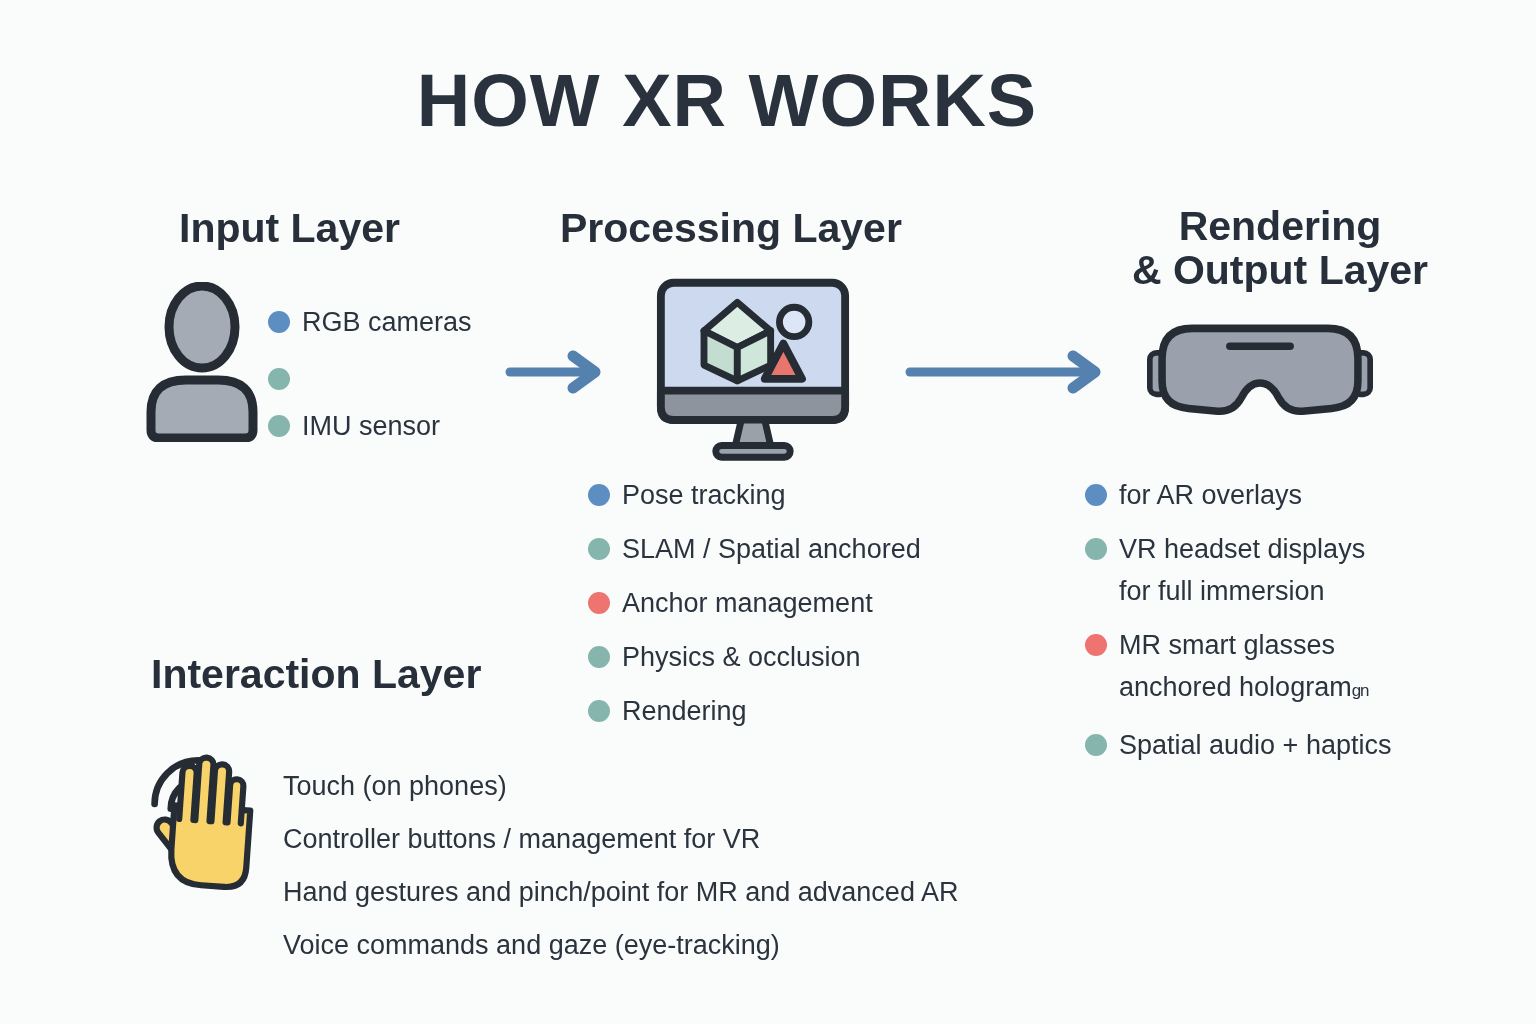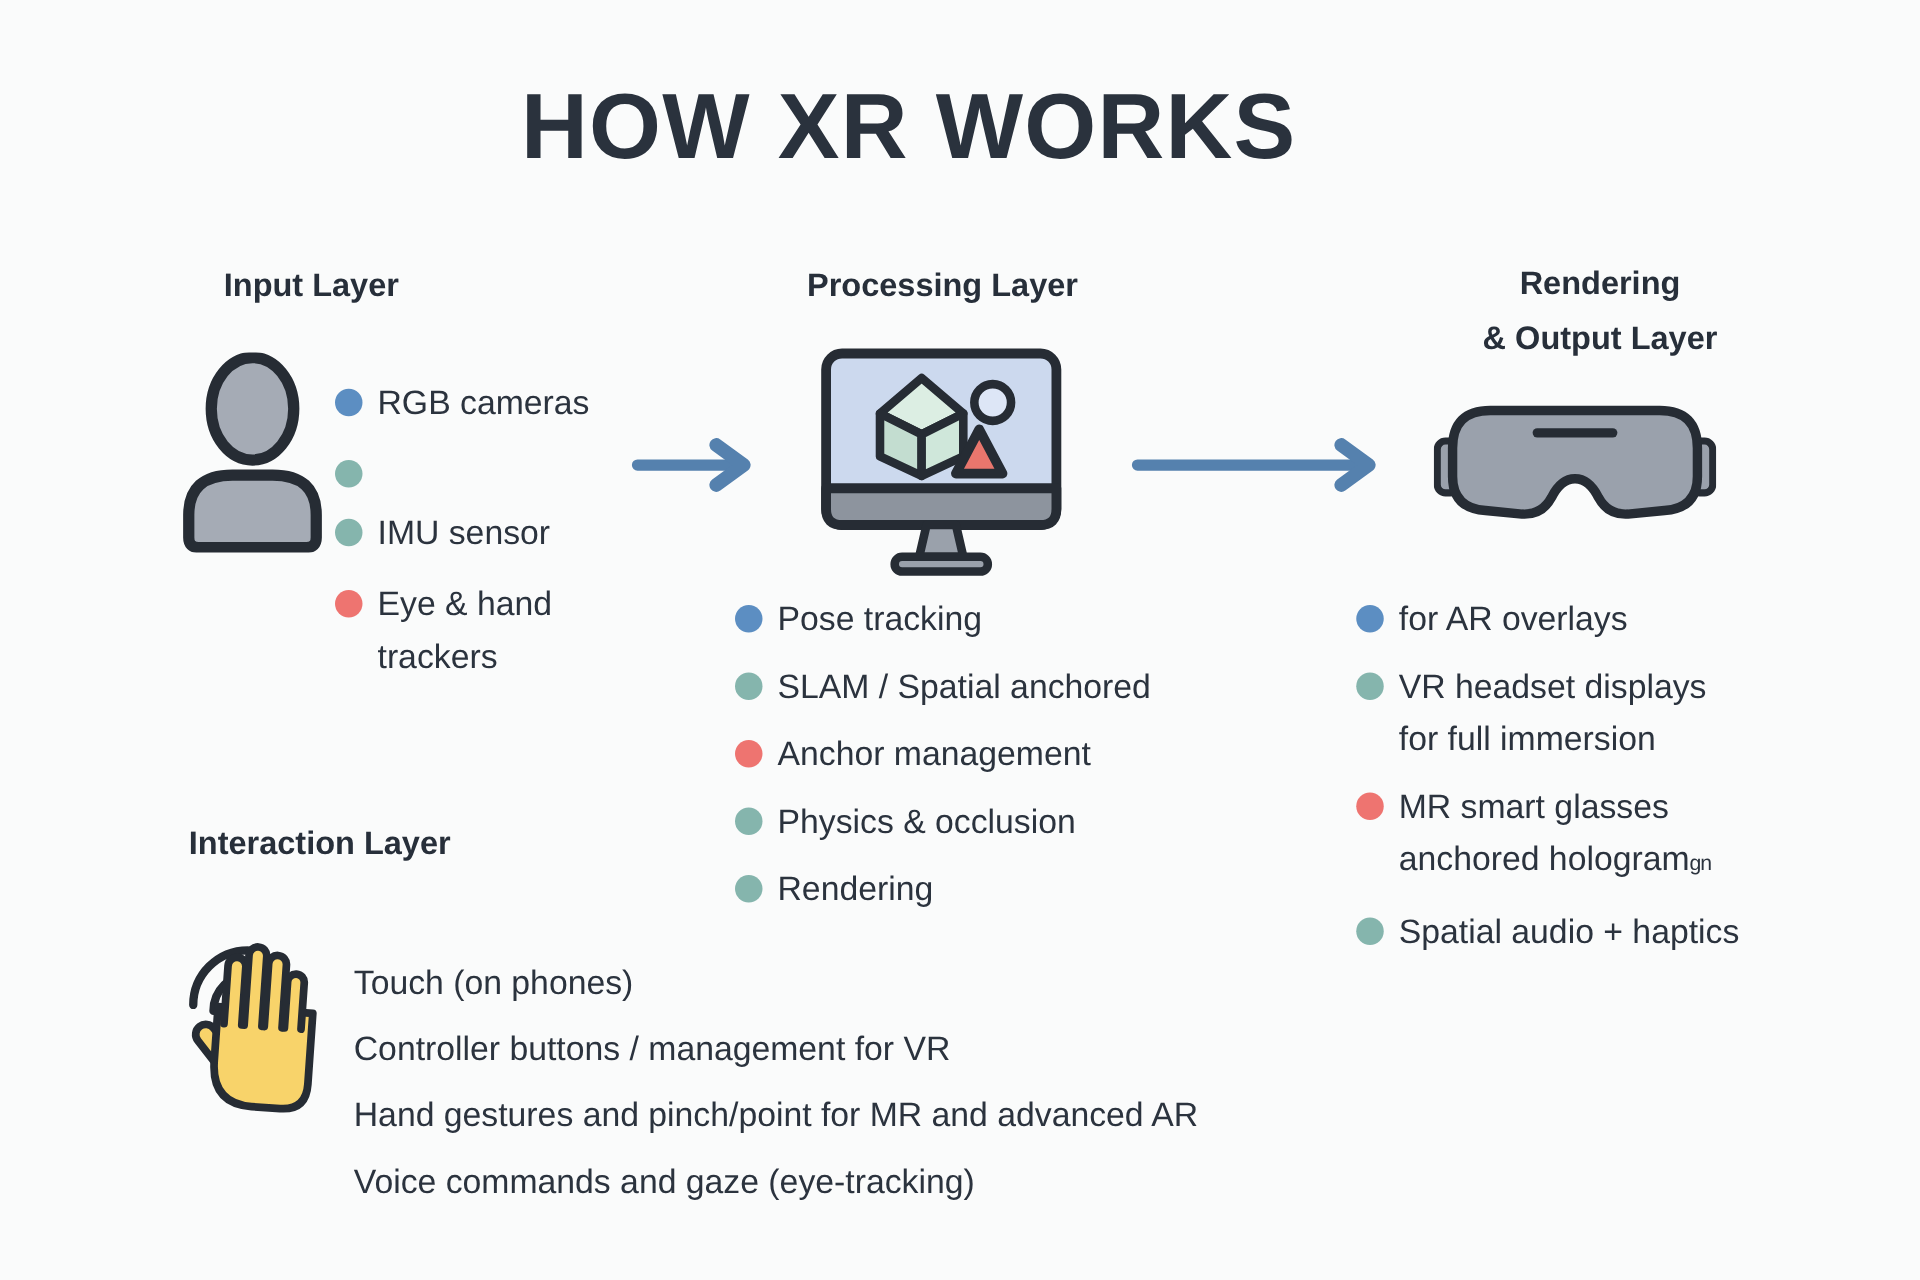--- a/index.html
+++ b/index.html
@@ -11,23 +11,23 @@
   }
   .abs{position:absolute;}
 
   
   #main-title{
     left:0;top:58px;width:1454px;text-align:center;
     font-size:74px;font-weight:800;letter-spacing:1px;color:#2a323d;
   }
 
   
-  .heading{font-size:26px;font-weight:800;color:#272f3a;line-height:44px;white-space:nowrap;}
+  .heading{font-size:41px;font-weight:800;color:#272f3a;line-height:44px;white-space:nowrap;}
   #input-heading{left:179px;top:206px;}
-  #processing-heading{left:560px;top:206px;width:388px;text-align:center;}
+  #processing-heading{left:560px;top:206px;width:388px;text-align:left;}
   #rendering-heading{left:1090px;top:204px;width:380px;text-align:center;}
   #interaction-heading{left:151px;top:652px;}
 
   
   .list{display:flex;flex-direction:column;}
   .li{display:flex;align-items:flex-start;}
   .dot{
     width:22px;height:22px;border-radius:50%;flex:0 0 22px;
     margin:10px 12px 0 0;background:#85b5ad;
   }
@@ -138,27 +138,20 @@
   </div>
   <div class="li">
     <span class="dot" style="background: rgb(133, 181, 173);"></span>
   </div>
   <div class="li">
     <span class="dot" style="background: rgb(133, 181, 173);"></span>
     <div class="lines">
         <div>IMU sensor</div>
       </div>
   </div>
-  <div class="li">
-    <span class="dot" style="background: rgb(238, 116, 112);"></span>
-    <div class="lines">
-      <div>Eye &amp; hand</div>
-      <div>trackers</div>
-    </div>
-  </div>
 </div>
 
 <div class="abs list" id="processing-list">
   <div class="li">
     <span class="dot" style="background: rgb(92, 142, 194);"></span>
     <div class="lines">
         <div>Pose tracking</div>
       </div>
   </div>
   <div class="li">

